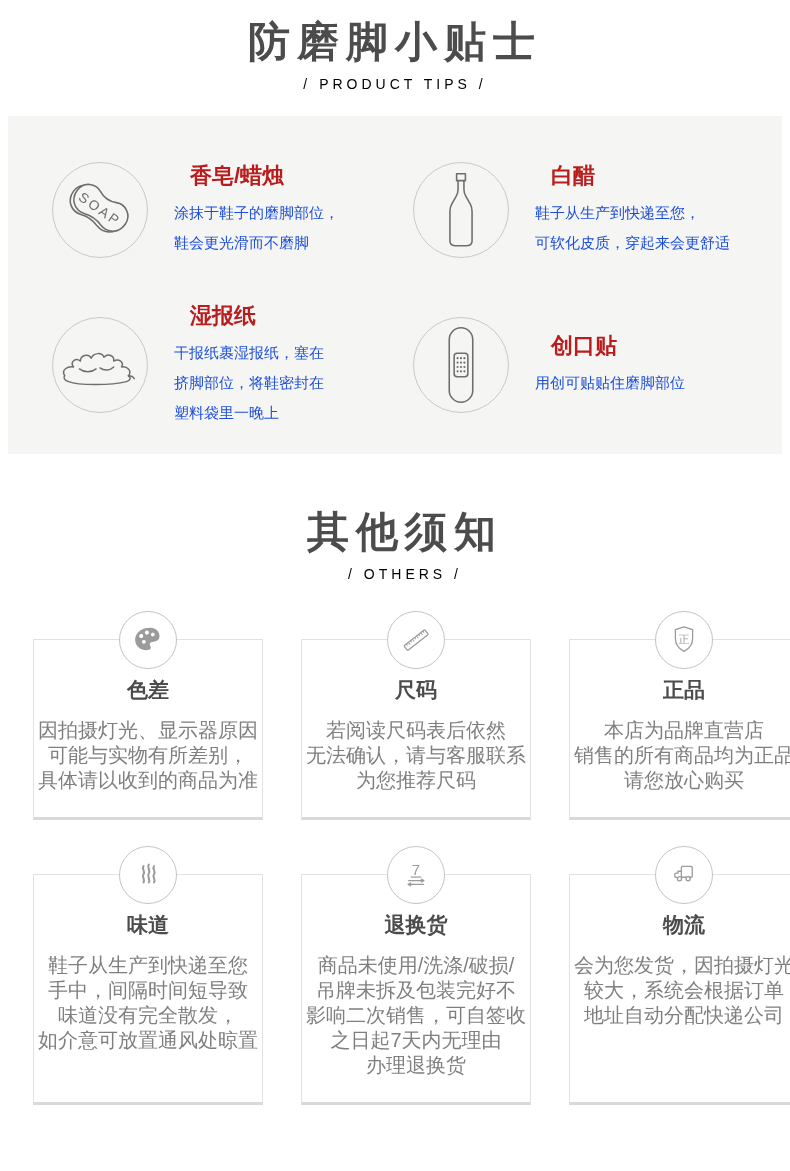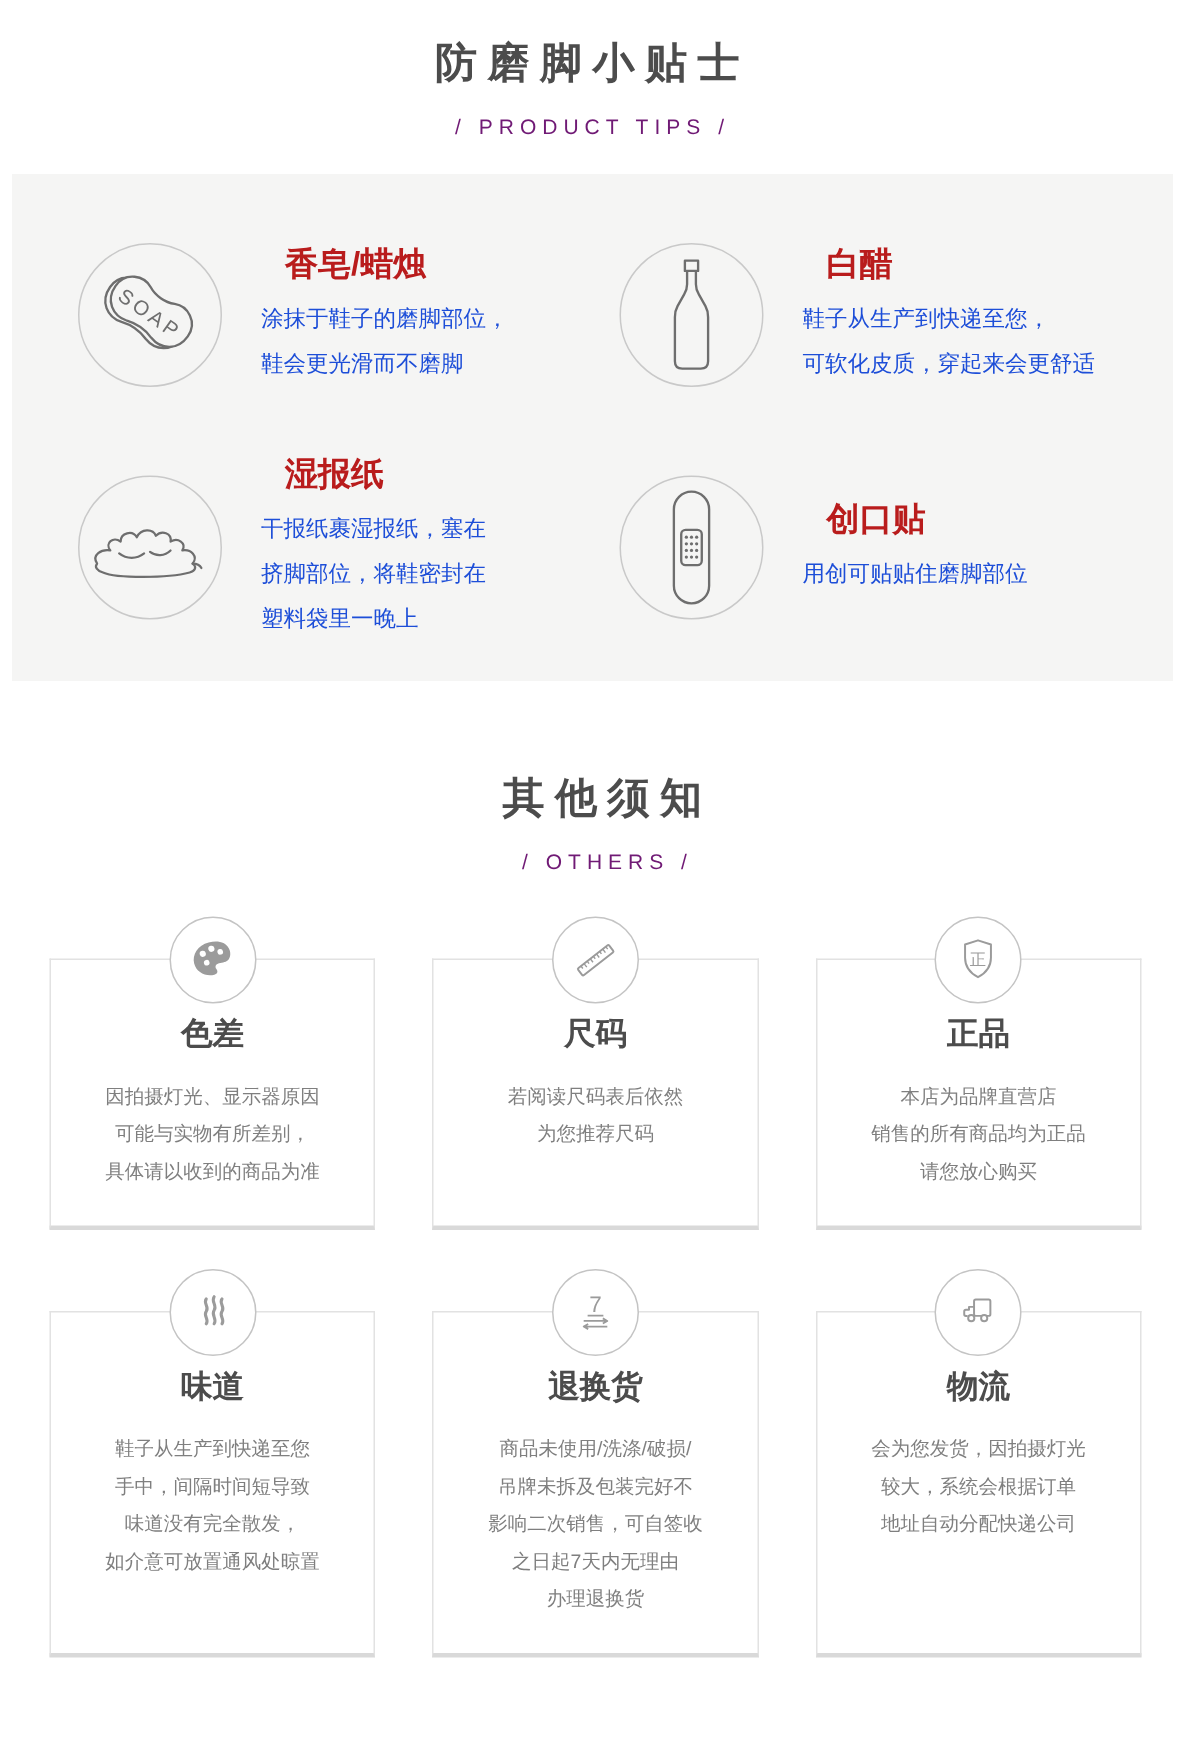--- a/index.html
+++ b/index.html
@@ -3,22 +3,22 @@
 <meta charset="utf-8">
 <style>
   * { box-sizing: border-box; }
   html,body { margin:0; padding:0; background:#ffffff; }
   body { font-family:"Liberation Sans","DejaVu Sans",sans-serif; color:#4c4c4c; }
   .page { width:790px; min-height:1171px; margin:0 auto; background:#fff; overflow:hidden; }
 
   
   .sec-header { text-align:center; }
   .sec-header.first { padding-top:16px; }
-  .sec-title { margin:0; font-size:28px; font-weight:700; letter-spacing:7px; color:#4c4c4c; line-height:52px; }
-  .sec-sub { margin-top:8px; font-size:14px; color:#701a75; letter-spacing:4px; font-weight:400; }
+  .sec-title { margin:0; font-size:42px; font-weight:700; letter-spacing:7px; color:#4c4c4c; line-height:52px; }
+  .sec-sub { margin-top:8px; font-size:14px; color:#000000; letter-spacing:4px; font-weight:400; }
 
   
   .tips-panel { margin:24px 8px 0 8px; background:#f5f5f4; height:338px; padding:46px 18px 0 44px;
                 display:grid; grid-template-columns:1fr 1fr; row-gap:44px; column-gap:10px; align-content:start; }
   .tip { display:flex; align-items:center; gap:26px; }
   .tip-circle { width:96px; height:96px; border-radius:50%; border:1px solid #c9c9c9; flex:0 0 auto;
                 display:flex; align-items:center; justify-content:center; }
   .tip-circle svg { display:block; }
   .tip-title { margin:0 0 8px 16px; font-size:22px; font-weight:700; color:#b91c1c; line-height:28px; }
   .tip-line { font-size:15px; color:#1d4ed8; line-height:30px; white-space:nowrap; }
@@ -29,21 +29,21 @@
   .cards-row { display:grid; grid-template-columns:1fr 1fr 1fr; column-gap:38px; }
   .cards-row.row1 { margin-top:57px; }
   .cards-row.row2 { margin-top:54px; }
   .card { position:relative; background:#fff; border:1px solid #e2e2e2; border-bottom:3px solid #d9d9d9;
           padding:36px 4px 24px 4px; text-align:center; }
   .card-circle { position:absolute; top:-29px; left:50%; transform:translateX(-50%);
                  width:58px; height:58px; border-radius:50%; background:#fff; border:1px solid #c4c4c4;
                  display:flex; align-items:center; justify-content:center; }
   .card-circle svg { display:block; }
   .card-title { margin:0 0 14px 0; font-size:21px; font-weight:700; color:#4c4c4c; line-height:28px; }
-  .card-line { font-size:13px; color:#7f7f7f; line-height:25px; white-space:nowrap; }
+  .card-line { font-size:20px; color:#7f7f7f; line-height:25px; white-space:nowrap; }
 </style>
 </head>
 <body>
 
 <div class="page">
 
   <div class="sec-header first">
     <h1 class="sec-title">防磨脚小贴士</h1>
     <div class="sec-sub">/  PRODUCT TIPS  /</div>
   </div>
@@ -164,20 +164,21 @@
         <div class="card-circle">
           <svg width="36" height="36" viewBox="0 0 96 96">
             <g transform="rotate(-38 48 48)" stroke="#9b9b9b" fill="none">
               <rect x="13" y="40.5" width="70" height="16" rx="2.5" stroke-width="3.5"></rect>
               <path stroke-width="2.5" d="M21,40.5 v5.5 M28,40.5 v8 M35,40.5 v5.5 M42,40.5 v8 M49,40.5 v5.5 M56,40.5 v8 M63,40.5 v5.5 M70,40.5 v8 M77,40.5 v5.5"></path>
             </g>
           </svg>
         </div>
         <h3 class="card-title">尺码</h3>
         <div class="card-line">若阅读尺码表后依然</div>
+        <div class="card-line">无法确认，请与客服联系</div>
         <div class="card-line">为您推荐尺码</div>
       </div>
 
       <div class="card">
         <div class="card-circle">
           <svg width="36" height="36" viewBox="0 0 96 96">
             <path d="M48,13 L71,20.5 V44 C71,60.5 61.5,71.5 48,78.5 C34.5,71.5 25,60.5 25,44 V20.5 Z" stroke="#9b9b9b" stroke-width="3.5" fill="none" stroke-linejoin="round"></path>
             <text x="48" y="57" text-anchor="middle" font-size="29" fill="#9b9b9b">正</text>
           </svg>
         </div>

